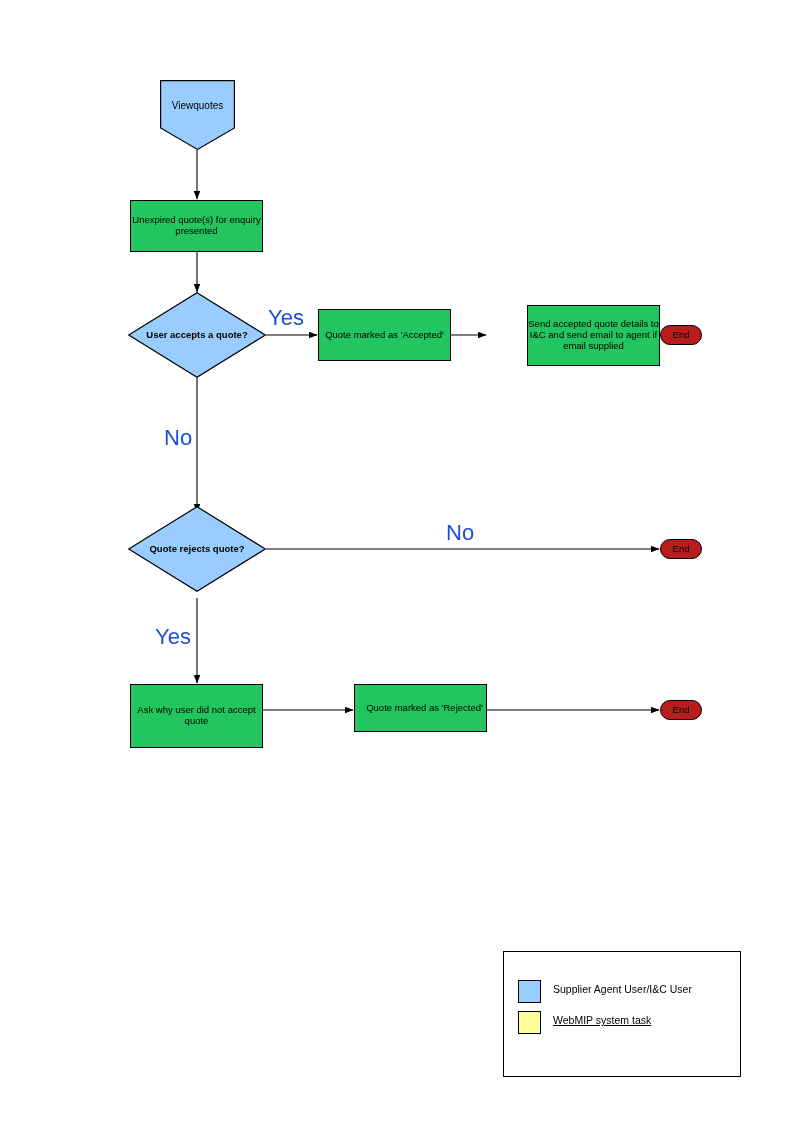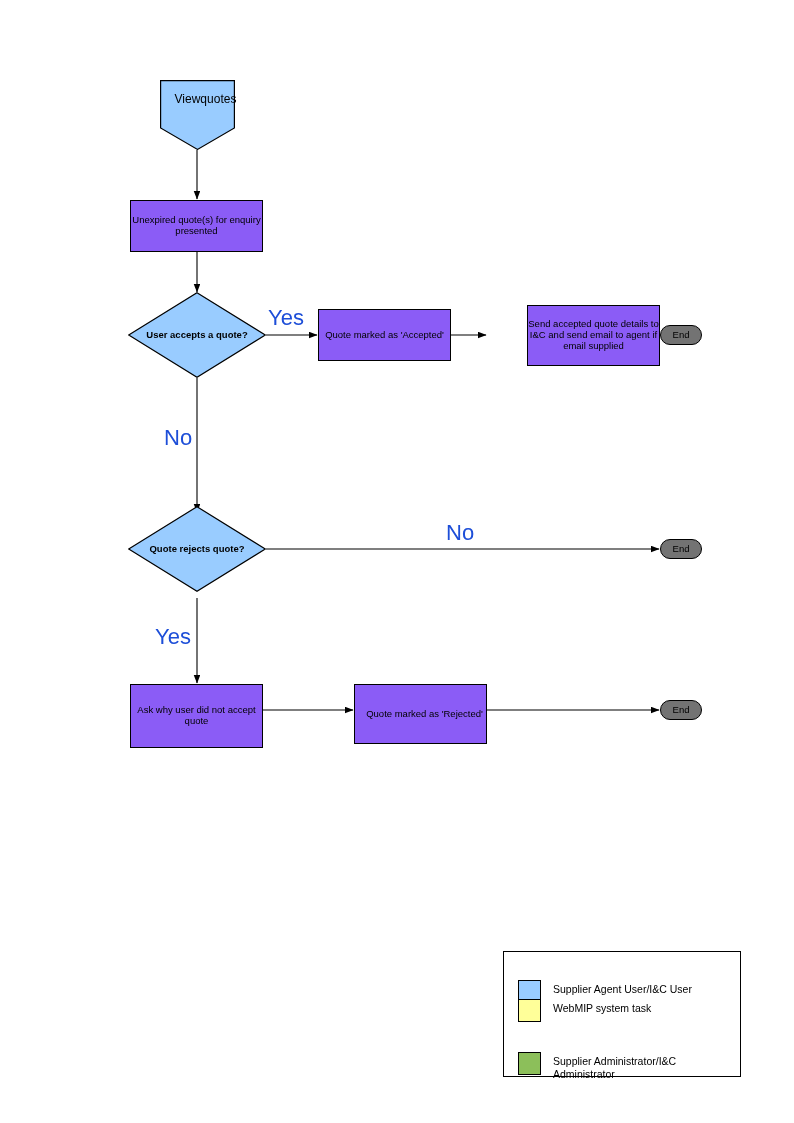--- a/index.html
+++ b/index.html
@@ -26,21 +26,21 @@
     box-sizing: border-box;
     display: flex;
     align-items: center;
     justify-content: center;
     text-align: center;
     color: #000000;
     line-height: 1.15;
   }
   
   .process {
-    background: #8b5cf6;
+    background: #22c55e;
     border: 1px solid #000000;
     font-size: 9.5px;
   }
   
   .decision-wrap {
     position: absolute;
     font-weight: bold;
   }
   .decision-shape {
     position: absolute;
@@ -67,35 +67,35 @@
     position: absolute;
   }
   .start-shape {
     position: absolute;
     left: 0; top: 0;
     width: 100%;
     height: 100%;
   }
   .start-label {
     position: absolute;
-    left: 8px; top: 0;
+    left: 0; top: 0;
     width: 100%;
     height: 100%;
     display: flex;
     align-items: flex-start;
     justify-content: center;
-    padding-top: 12px;
-    box-sizing: border-box;
-    font-size: 12px;
+    padding-top: 20px;
+    box-sizing: border-box;
+    font-size: 10px;
     color: #000;
     pointer-events: none;
   }
   
   .terminator {
-    background: #737373;
+    background: #b91c1c;
     border: 1px solid #000000;
     border-radius: 11px;
     font-size: 9.5px;
   }
   
   .edge-label {
     position: absolute;
     color: #1d4ed8;
     white-space: nowrap;
   }
@@ -201,21 +201,21 @@
 </div>
 
 <div class="node terminator" style="left:660px; top:539px; width:42px; height:20px;">
   <span>End</span>
 </div>
 
 <div class="node process" style="left:130px; top:684px; width:133px; height:64px;">
   <span>Ask why user did not accept quote</span>
 </div>
 
-<div class="node process" style="left:354px; top:684px; width:133px; height:60px;padding-left:8px;">
+<div class="node process" style="left:354px; top:684px; width:133px; height:48px;padding-left:8px;">
   <span>Quote  marked as 'Rejected'</span>
 </div>
 
 <div class="node terminator" style="left:660px; top:700px; width:42px; height:20px;">
   <span>End</span>
 </div>
 
 <div class="edge-label big" style="left:268px; top:305px;">Yes</div>
 
 <div class="edge-label big" style="left:164px; top:425px;">No</div>
@@ -224,22 +224,18 @@
 
 <div class="edge-label big" style="left:155px; top:624px;">Yes</div>
 
 <div id="legend" style="left:503px; top:951px; width:238px; height:126px;">
 
   <div class="legend-row" style="top:15px;">
     <span class="legend-swatch" style="background:#99ccff;"></span>
     <span class="legend-text">Supplier Agent User/I&amp;C User</span>
   </div>
 
-  <div class="legend-row" style="top:34px;">
+  <div class="legend-row" style="top:46px;text-decoration:underline;">
     <span class="legend-swatch" style="background:#ffff99;"></span>
     <span class="legend-text">WebMIP system task</span>
   </div>
 
-  <div class="legend-row" style="top:87px;">
-    <span class="legend-swatch" style="background:#8cbf5a;"></span>
-    <span class="legend-text">Supplier Administrator/I&amp;C Administrator</span>
-  </div>
 </div>
 
 </body></html>

